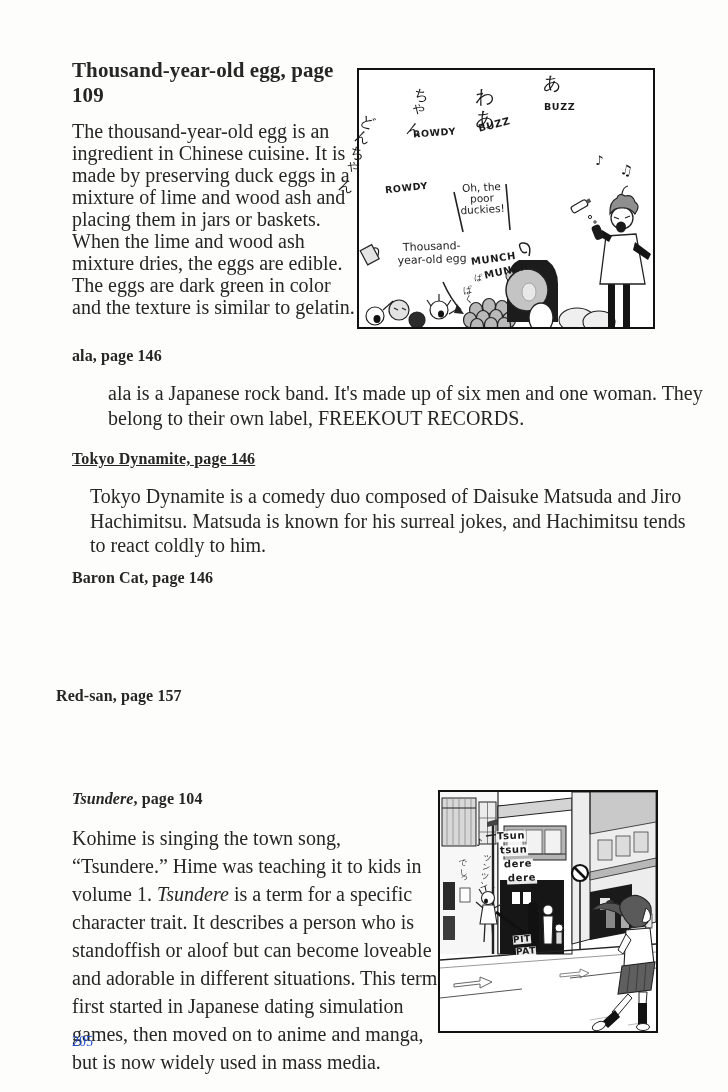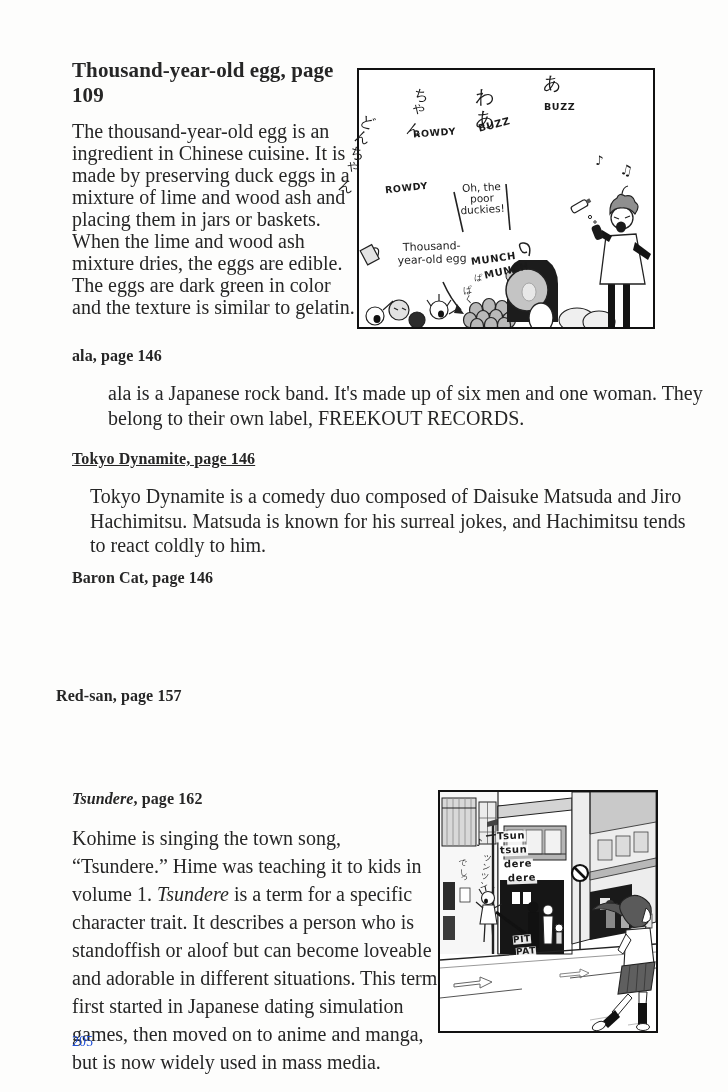--- a/index.html
+++ b/index.html
@@ -133,21 +133,21 @@
   <div class="abs h2" style="left:72px;top:347px;">ala, page 146</div>
   <div class="abs body wide" style="left:72px;top:381px;width:600px;margin-left:36px;">ala is a Japanese rock band. It's made up of six men and one woman. They belong to their own label, FREEKOUT RECORDS.</div>
 
   <div class="abs h2" style="left:72px;top:450px;text-decoration:underline;">Tokyo Dynamite, page 146</div>
   <div class="abs body wide" style="left:90px;top:484px;width:608px;">Tokyo Dynamite is a comedy duo composed of Daisuke Matsuda and Jiro Hachimitsu. Matsuda is known for his surreal jokes, and Hachimitsu tends to react coldly to him.</div>
 
   <div class="abs h2" style="left:72px;top:569px;">Baron Cat, page 146</div>
 
   <div class="abs h2" style="left:56px;top:667px;margin-top:20px;">Red-san, page 157</div>
 
-  <div class="abs h2" style="left:72px;top:790px;"><em class="t">Tsundere</em><span>, page 162</span></div>
+  <div class="abs h2" style="left:72px;top:790px;"><em class="t">Tsundere</em><span>, page 104</span></div>
   <div class="abs body tsu" style="left:72px;top:824px;width:366px;"><span>Kohime is singing the town song, “Tsundere.” Hime was teaching it to kids in volume 1. </span><em class="t">Tsundere</em><span> is a term for a specific character trait. It describes a person who is standoffish or aloof but can become loveable and adorable in different situations. This term first started in Japanese dating simulation games, then moved on to anime and manga, but is now widely used in mass media.</span></div>
 
   <div class="panel" style="left:438px;top:790px;width:220px;height:243px;">
     <svg viewBox="0 0 216 239" preserveAspectRatio="none">
 
       <g>
         <rect x="0" y="0" width="58" height="162" fill="#f7f7f7"></rect>
         <line x1="58" y1="0" x2="58" y2="162" stroke="#222" stroke-width="1.2"></line>
         <rect x="2" y="6" width="34" height="48" fill="#d8d8d8" stroke="#222" stroke-width="1"></rect>
         <path d="M7 6 V54 M13 6 V54 M19 6 V54 M25 6 V54 M31 6 V54" stroke="#8a8a8a" stroke-width="0.8"></path>

